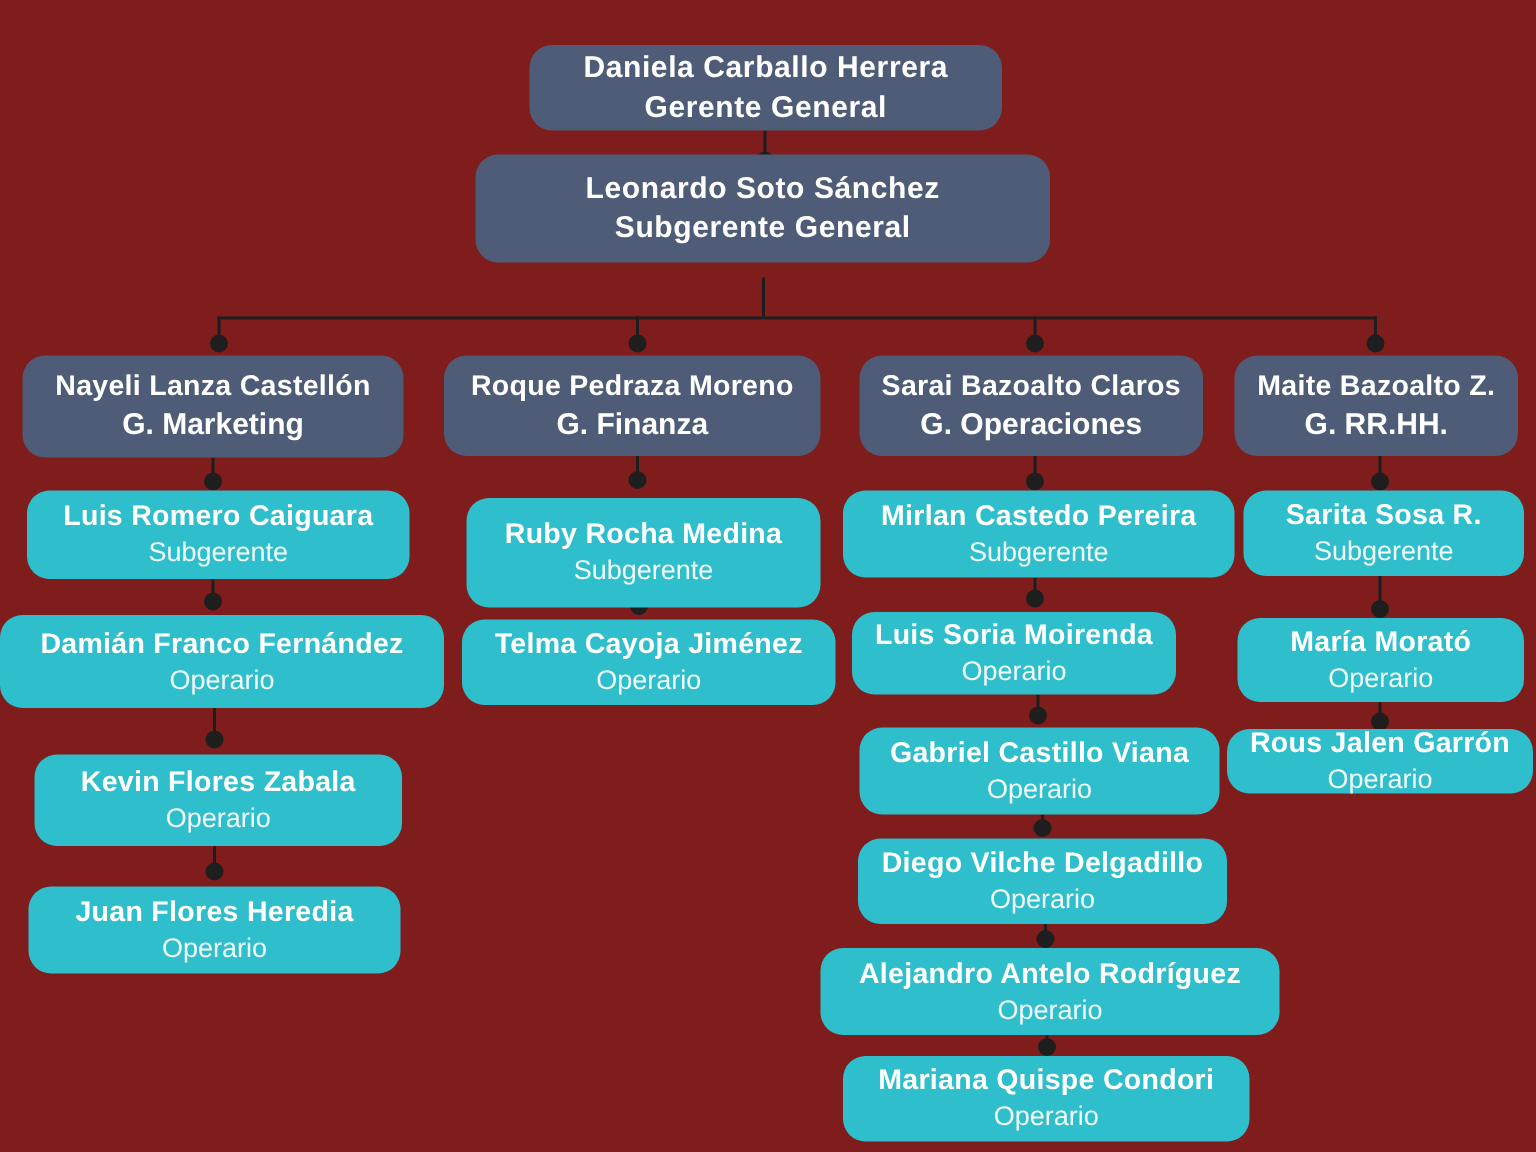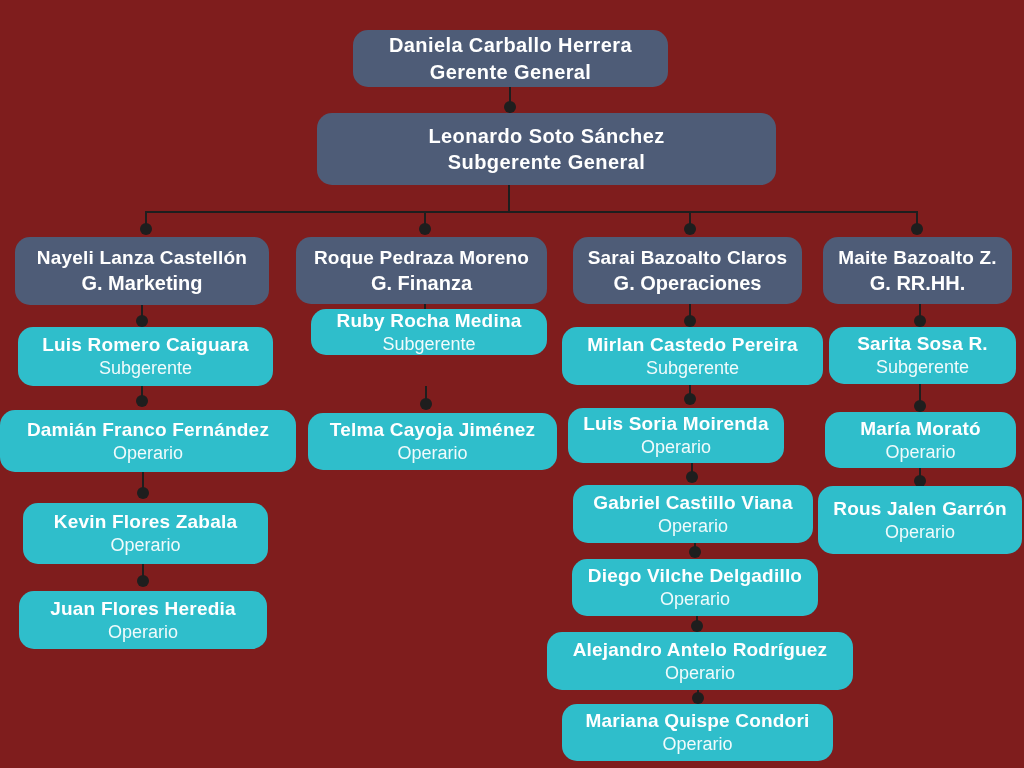--- a/index.html
+++ b/index.html
@@ -103,21 +103,21 @@
   <div class="vline" style="left:919px; top:384px; height:22px;"></div>
   <div class="dot" style="left:914px; top:400px;"></div>
   <div class="vline" style="left:919px; top:468px; height:13px;"></div>
   <div class="dot" style="left:914px; top:475px;"></div>
 
   <div class="node dark big" style="left:353px; top:30px; width:315px; height:57px;">
     <span class="name">Daniela Carballo Herrera</span>
     <span class="role">Gerente General</span>
   </div>
 
-  <div class="node dark big" style="left:317px; top:113px; width:459px; height:72px;">
+  <div class="node dark big" style="left:317px; top:103px; width:383px; height:72px;">
     <span class="name">Leonardo Soto Sánchez</span>
     <span class="role">Subgerente General</span>
   </div>
 
   <div class="node dark" style="left:15px; top:237px; width:254px; height:68px;">
     <span class="name">Nayeli Lanza Castellón</span>
     <span class="role">G. Marketing</span>
   </div>
   <div class="node teal" style="left:18px; top:327px; width:255px; height:59px;">
     <span class="name">Luis Romero Caiguara</span>
@@ -133,21 +133,21 @@
   </div>
   <div class="node teal" style="left:19px; top:591px; width:248px; height:58px;">
     <span class="name">Juan Flores Heredia</span>
     <span class="role">Operario</span>
   </div>
 
   <div class="node dark" style="left:296px; top:237px; width:251px; height:67px;">
     <span class="name">Roque Pedraza Moreno</span>
     <span class="role">G. Finanza</span>
   </div>
-  <div class="node teal" style="left:311px; top:309px; width:236px; height:46px;">
+  <div class="node teal" style="left:311px; top:332px; width:236px; height:73px;">
     <span class="name">Ruby Rocha Medina</span>
     <span class="role">Subgerente</span>
   </div>
   <div class="node teal" style="left:308px; top:413px; width:249px; height:57px;">
     <span class="name">Telma Cayoja Jiménez</span>
     <span class="role">Operario</span>
   </div>
 
   <div class="node dark" style="left:573px; top:237px; width:229px; height:67px;">
     <span class="name">Sarai Bazoalto Claros</span>
@@ -183,18 +183,18 @@
     <span class="role">G. RR.HH.</span>
   </div>
   <div class="node teal" style="left:829px; top:327px; width:187px; height:57px;">
     <span class="name">Sarita Sosa R.</span>
     <span class="role">Subgerente</span>
   </div>
   <div class="node teal" style="left:825px; top:412px; width:191px; height:56px;">
     <span class="name">María Morató</span>
     <span class="role">Operario</span>
   </div>
-  <div class="node teal" style="left:818px; top:486px; width:204px; height:68px;">
+  <div class="node teal" style="left:818px; top:486px; width:204px; height:43px;">
     <span class="name">Rous Jalen Garrón</span>
     <span class="role">Operario</span>
   </div>
 
 </div>
 
 </body></html>

